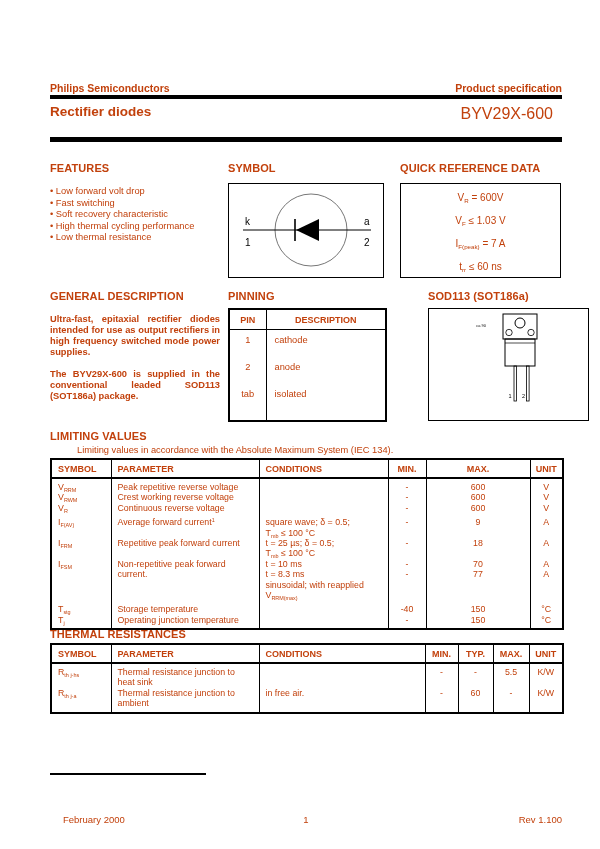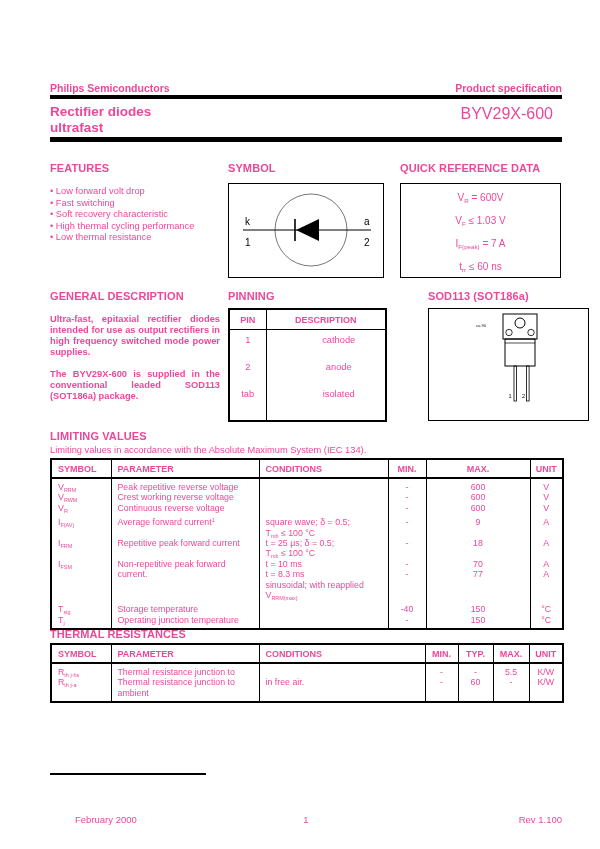--- a/index.html
+++ b/index.html
@@ -1,18 +1,18 @@
 <!DOCTYPE html>
 <html><head>
 <meta charset="utf-8">
 <style>
   html,body{margin:0;padding:0;background:#e8e8e8;}
   .page{
     position:relative; width:600px; height:849px; background:#ffffff;
-    font-family:"Liberation Sans","DejaVu Sans",sans-serif; color:#ec4899;
+    font-family:"Liberation Sans","DejaVu Sans",sans-serif; color:#c2410c;
     margin:0 auto; overflow:hidden;
   }
   .abs{position:absolute;}
   sub{font-size:62%; vertical-align:-0.35em; line-height:0;}
   sup{font-size:62%; vertical-align:0.5em; line-height:0;}
 
   
   .mast{top:82px; left:50px; width:512px; display:flex; justify-content:space-between;
         font-size:10.5px; font-weight:bold;}
   .rule1{top:95px; left:50px; width:512px; height:4px; background:#000;}
@@ -43,70 +43,69 @@
   .gd{top:290px; left:50px; width:170px;}
   .gd p{font-size:9.3px; line-height:11px; text-align:justify; margin:0 0 11px 0;font-weight:bold;}
   .gd p:first-of-type{margin-top:12px;}
 
   
   .pin-sec{top:290px; left:228px; width:176px;}
   table{border-collapse:collapse;border-radius:16px;}
   .pin-table{margin-top:6px; width:157px; height:114px; border:2px solid #000; table-layout:fixed;}
   .pin-table th{font-size:9px; font-weight:bold; border-bottom:1.5px solid #000; height:19px; text-align:center; padding:0;}
   .pin-table td{font-size:9.3px; vertical-align:top; padding:5px 0 0 0; height:22px;}
-  .pin-table .cdesc{border-left:1px solid #000; padding-left:26px;text-align:center;}
+  .pin-table .cdesc{border-left:1px solid #000; padding-left:8px;}
   .pin-table td.cpin{text-align:center;}
   .pin-table tr.fill td{height:auto;}
 
   
   .pkg-sec{top:290px; left:400px; width:162px;padding-left:28px;}
   .pkg-box{margin-top:6px; width:159px; height:111px;}
 
   
   .lv{top:430px; left:50px; width:512px;}
-  .lv-sub{font-size:9.3px; margin-top:3px;}
+  .lv-sub{font-size:9.3px; margin-top:3px;margin-left:27px;}
   .spec{width:512px; border:2px solid #000; table-layout:fixed; margin-top:3px;}
   .spec th{font-size:9px; font-weight:bold; border-bottom:2px solid #000; height:17px;
            text-align:left; padding:0 0 0 6px; white-space:nowrap;}
   .spec th.num, .spec td.num{text-align:center; padding:0;}
   .spec td{font-size:8.8px; line-height:10.4px; height:10.4px; padding:0 0 0 6px;
            white-space:nowrap; overflow:visible; vertical-align:top;}
   .spec .bl{border-left:1px solid #000;}
   .spec tr.sp td{height:4px; line-height:4px;}
   .spec tr.pad td{height:3px; line-height:3px;}
 
   
   .th-sec{top:628px; left:50px; width:512px;}
 
   
   .fn-rule{top:773px; left:50px; width:156px; height:1.5px; background:#000;}
   .footnote{top:779px; left:50px; width:512px; font-size:9.3px;}
   .footnote .fn-num{font-weight:bold;}
 
   
   .footer{top:814px; left:50px; width:512px; font-size:9.5px;}
-  .footer .fdate{position:absolute; left:17px;padding-left:8px;}
+  .footer .fdate{position:absolute; left:5px;padding-left:8px;}
   .footer .fpage{position:absolute; left:0; width:512px; text-align:center;}
   .footer .frev{position:absolute; right:0;}
 </style>
 </head>
 <body>
 
 <div class="page">
 
   <div class="abs mast">
     <span>Philips Semiconductors</span>
     <span>Product specification</span>
   </div>
   <div class="abs rule1"></div>
 
   <div class="abs title-block">
     <div class="title-left">
       <div>Rectifier diodes</div>
-      <div>ultrafast</div>
     </div>
     <div class="title-right">BYV29X-600</div>
   </div>
   <div class="abs rule2"></div>
 
   <div class="abs features">
     <div class="h2">FEATURES</div>
     <ul>
       <li>Low forward volt drop</li>
       <li>Fast switching</li>
@@ -394,20 +393,29 @@
       <tr>
             <td>R<sub>th j-hs</sub></td>
             <td class="bl">Thermal resistance junction to</td>
             <td class="bl"></td>
             <td class="bl num">-</td>
             <td class="bl num">-</td>
             <td class="bl num">5.5</td>
             <td class="bl num">K/W</td>
           </tr>
       <tr>
+            <td></td>
+            <td class="bl">heat sink</td>
+            <td class="bl"></td>
+            <td class="bl num"></td>
+            <td class="bl num"></td>
+            <td class="bl num"></td>
+            <td class="bl num"></td>
+          </tr>
+      <tr>
             <td>R<sub>th j-a</sub></td>
             <td class="bl">Thermal resistance junction to</td>
             <td class="bl">in free air.</td>
             <td class="bl num">-</td>
             <td class="bl num">60</td>
             <td class="bl num">-</td>
             <td class="bl num">K/W</td>
           </tr>
       <tr>
             <td></td>

